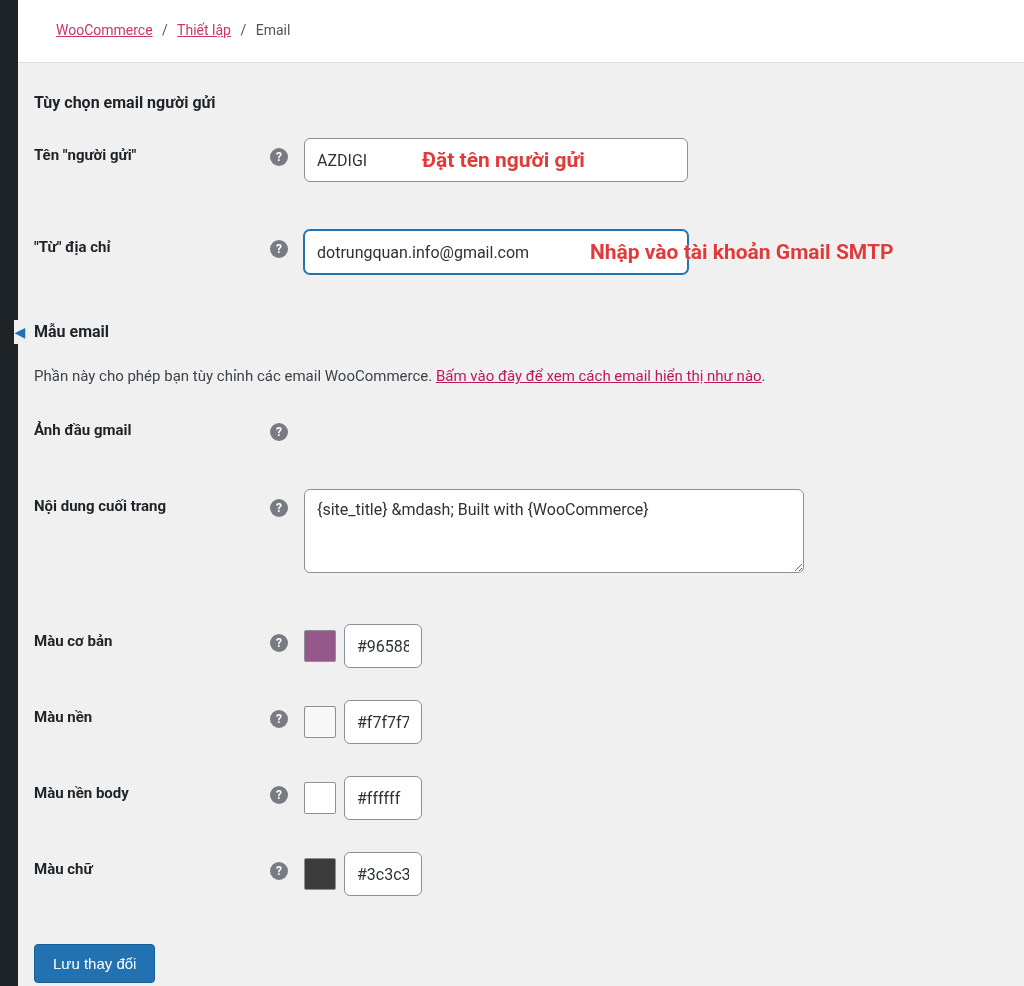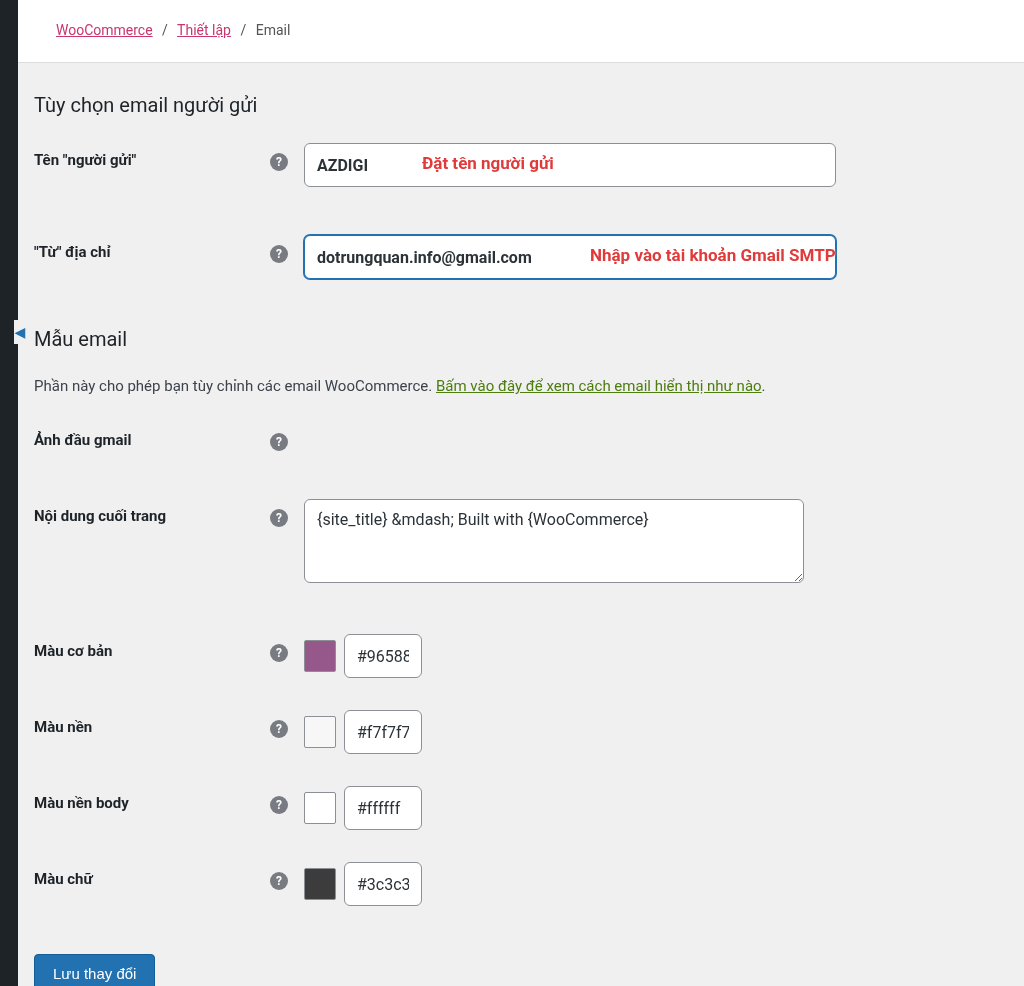--- a/index.html
+++ b/index.html
@@ -27,31 +27,31 @@
   .top-breadcrumb a { color: #c9356e; text-decoration: underline; }
   .top-breadcrumb .sep { color: #555; margin: 0 6px; }
   .top-breadcrumb .current { color: #555; }
 
   .content {
     margin-left: 18px;
     padding: 28px 16px 32px;
   }
 
   h2.section-title {
-    font-size: 20px;
-    font-weight: 400;
+    font-size: 16px;
+    font-weight: 700;
     margin: 2px 0 26px;
     color: #1d2327;
   }
   h2.section-title.mt { margin-top: 4px; }
 
   .desc-line {
     font-size: 15px; color: #3c434a; margin-bottom: 28px;
   }
-  .desc-line a { color: #4d7c0f; text-decoration: underline; }
+  .desc-line a { color: #be185d; text-decoration: underline; }
 
   .form-row {
     display: flex; align-items: flex-start; margin-bottom: 48px;
   }
   .form-row.tight { margin-bottom: 32px; }
   .form-label {
     width: 236px; flex: 0 0 236px;
     font-weight: 700; font-size: 15px; color: #1d2327;
     padding-top: 8px;
   }
@@ -64,33 +64,33 @@
     align-items: center; justify-content: center; cursor: help;
   }
   .field-col { flex: 1 1 auto; position: relative; }
 
   .text-input, .textarea-input, .color-text {
     border: 1px solid #8c8f94; border-radius: 6px;
     background: #fff; color: #2c3338;
     font-size: 16px; padding: 10px 12px;
     font-family: inherit;
   }
-  .text-input { width: 532px; height: 44px; font-weight: bold; }
+  .text-input { width: 384px; height: 44px; }
   .text-input.focused { border-color: #2271b1; box-shadow: 0 0 0 1px #2271b1; }
   .textarea-input { width: 500px; height: 84px; resize: both; }
   .color-text { width: 78px; height: 44px; }
 
   .color-row { display: flex; align-items: center; gap: 8px; }
   .color-swatch {
     width: 32px; height: 32px; border: 1px solid #8c8f94; border-radius: 2px;
     cursor: pointer;
   }
 
   .annotation {
-    position: absolute; color: #e03a3a; font-weight: 700; font-size: 17px;
+    position: absolute; color: #e03a3a; font-weight: 700; font-size: 21px;
     pointer-events: none;
     text-shadow: 0 0 2px #fff;
   }
 
   .save-btn {
     background: #2271b1; color: #fff; border: 1px solid #135e96;
     border-radius: 4px; font-size: 15px; font-weight: 400;
     padding: 10px 18px; cursor: pointer;
   }
 </style>

